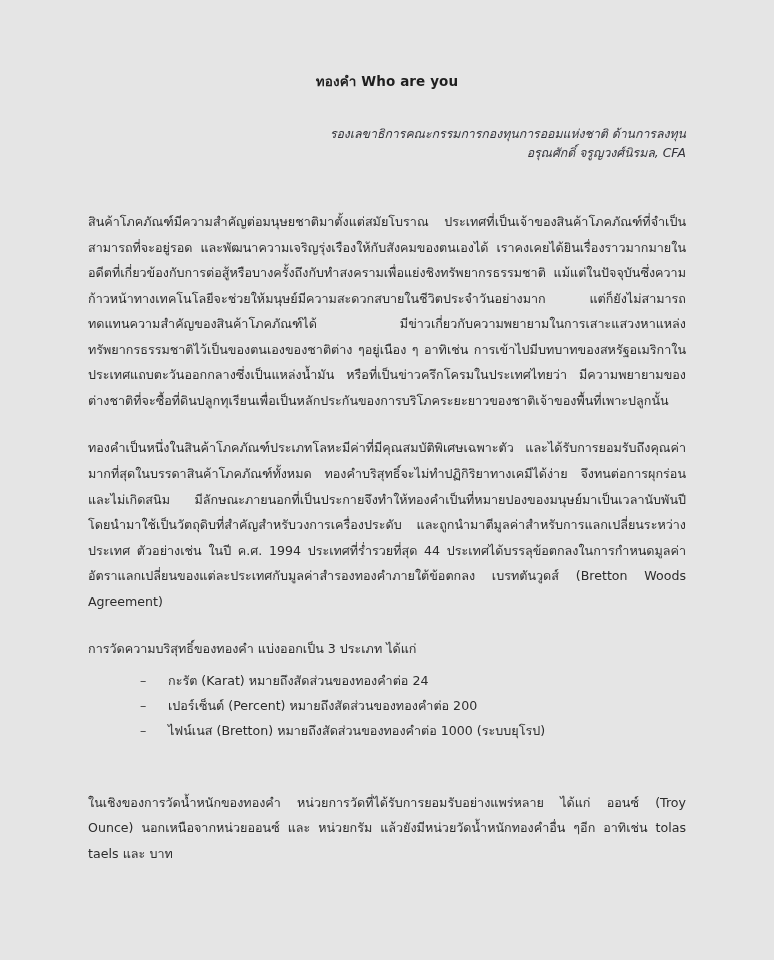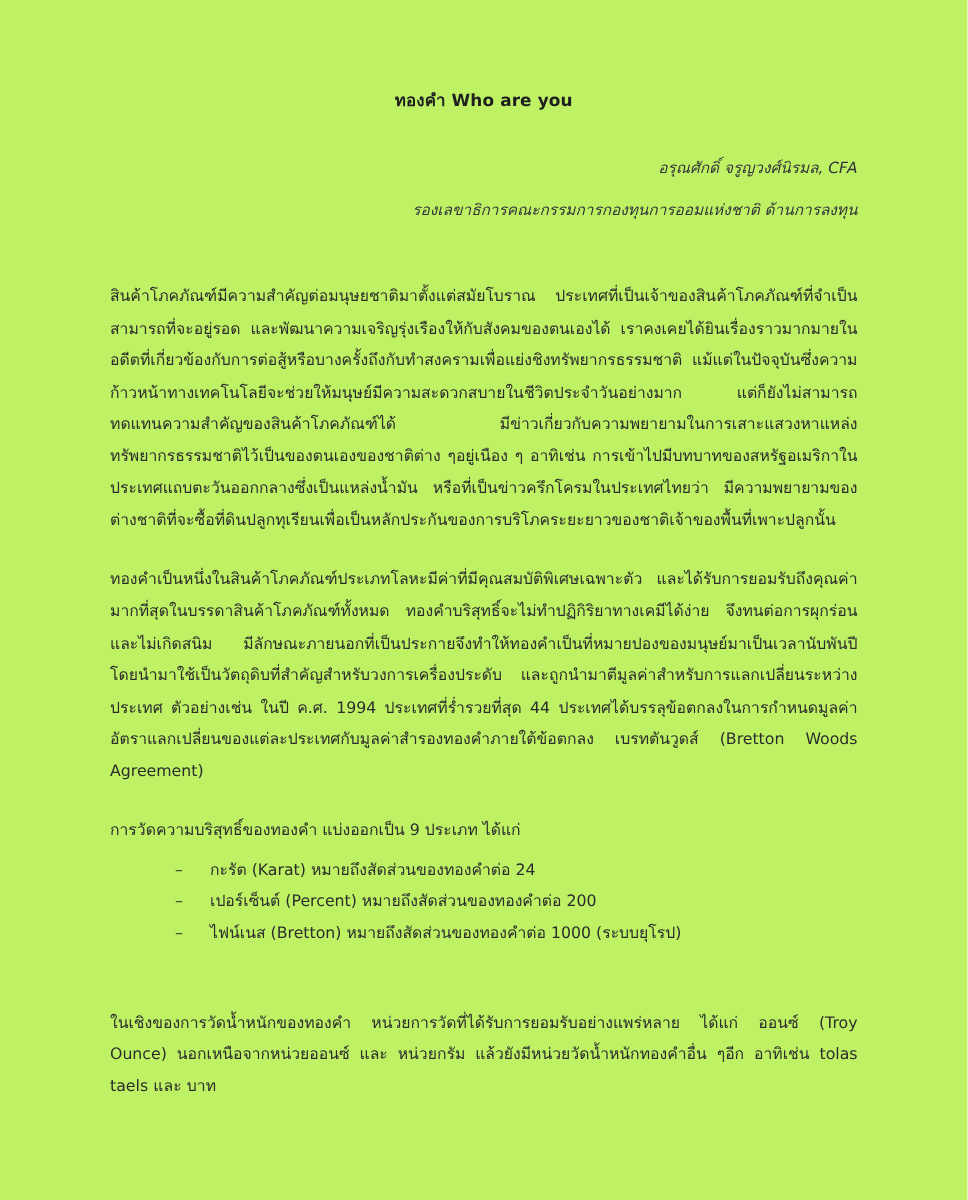--- a/index.html
+++ b/index.html
@@ -11,21 +11,21 @@
     width: 774px;
     height: 960px;
     font-family: "DejaVu Sans", "Liberation Sans", sans-serif;
     color: #2a2a2a;
     -webkit-font-smoothing: antialiased;
   }
   .page {
     position: relative;
     width: 774px;
     height: 960px;
-    background: #bef264;
+    background: #e5e5e5;
     box-sizing: border-box;
     padding: 0;
     overflow: hidden;
   }
   .content {
     position: absolute;
     left: 88px;
     top: 72px;
     width: 598px;
   }
@@ -90,32 +90,32 @@
   .spacer-sm { height: 8px; }
 </style>
 </head>
 <body>
 
 <div class="page">
   <div class="content">
 
     <h1 class="doc-title">ทองคำ Who are you</h1>
 
+    <p class="byline role">รองเลขาธิการคณะกรรมการกองทุนการออมแห่งชาติ ด้านการลงทุน</p>
+
     <p class="byline author">อรุณศักดิ์ จรูญวงศ์นิรมล, CFA</p>
-
-    <p class="byline role">รองเลขาธิการคณะกรรมการกองทุนการออมแห่งชาติ ด้านการลงทุน</p>
 
     <div class="body-block">
 
       <p class="para">สินค้าโภคภัณฑ์มีความสำคัญต่อมนุษยชาติมาตั้งแต่สมัยโบราณ ประเทศที่เป็นเจ้าของสินค้าโภคภัณฑ์ที่จำเป็นสามารถที่จะอยู่รอด และพัฒนาความเจริญรุ่งเรืองให้กับสังคมของตนเองได้ เราคงเคยได้ยินเรื่องราวมากมายในอดีตที่เกี่ยวข้องกับการต่อสู้หรือบางครั้งถึงกับทำสงครามเพื่อแย่งชิงทรัพยากรธรรมชาติ แม้แต่ในปัจจุบันซึ่งความก้าวหน้าทางเทคโนโลยีจะช่วยให้มนุษย์มีความสะดวกสบายในชีวิตประจำวันอย่างมาก แต่ก็ยังไม่สามารถทดแทนความสำคัญของสินค้าโภคภัณฑ์ได้ มีข่าวเกี่ยวกับความพยายามในการเสาะแสวงหาแหล่งทรัพยากรธรรมชาติไว้เป็นของตนเองของชาติต่าง ๆอยู่เนือง ๆ อาทิเช่น การเข้าไปมีบทบาทของสหรัฐอเมริกาในประเทศแถบตะวันออกกลางซึ่งเป็นแหล่งน้ำมัน หรือที่เป็นข่าวครึกโครมในประเทศไทยว่า มีความพยายามของต่างชาติที่จะซื้อที่ดินปลูกทุเรียนเพื่อเป็นหลักประกันของการบริโภคระยะยาวของชาติเจ้าของพื้นที่เพาะปลูกนั้น</p>
 
       <p class="para">ทองคำเป็นหนึ่งในสินค้าโภคภัณฑ์ประเภทโลหะมีค่าที่มีคุณสมบัติพิเศษเฉพาะตัว และได้รับการยอมรับถึงคุณค่ามากที่สุดในบรรดาสินค้าโภคภัณฑ์ทั้งหมด ทองคำบริสุทธิ์จะไม่ทำปฏิกิริยาทางเคมีได้ง่าย จึงทนต่อการผุกร่อนและไม่เกิดสนิม มีลักษณะภายนอกที่เป็นประกายจึงทำให้ทองคำเป็นที่หมายปองของมนุษย์มาเป็นเวลานับพันปี โดยนำมาใช้เป็นวัตถุดิบที่สำคัญสำหรับวงการเครื่องประดับ และถูกนำมาตีมูลค่าสำหรับการแลกเปลี่ยนระหว่างประเทศ ตัวอย่างเช่น ในปี ค.ศ. 1994 ประเทศที่ร่ำรวยที่สุด 44 ประเทศได้บรรลุข้อตกลงในการกำหนดมูลค่าอัตราแลกเปลี่ยนของแต่ละประเทศกับมูลค่าสำรองทองคำภายใต้ข้อตกลง เบรทตันวูดส์ (Bretton Woods Agreement)</p>
 
 
-      <p class="list-intro">การวัดความบริสุทธิ์ของทองคำ แบ่งออกเป็น 9 ประเภท ได้แก่</p>
+      <p class="list-intro">การวัดความบริสุทธิ์ของทองคำ แบ่งออกเป็น 3 ประเภท ได้แก่</p>
 
       <ul class="dash-list">
         <li>
           <span class="dash">–</span>
           <span>กะรัต (Karat) หมายถึงสัดส่วนของทองคำต่อ 24</span>
         </li>
         <li>
           <span class="dash">–</span>
           <span>เปอร์เซ็นต์ (Percent) หมายถึงสัดส่วนของทองคำต่อ 200</span>
         </li>

